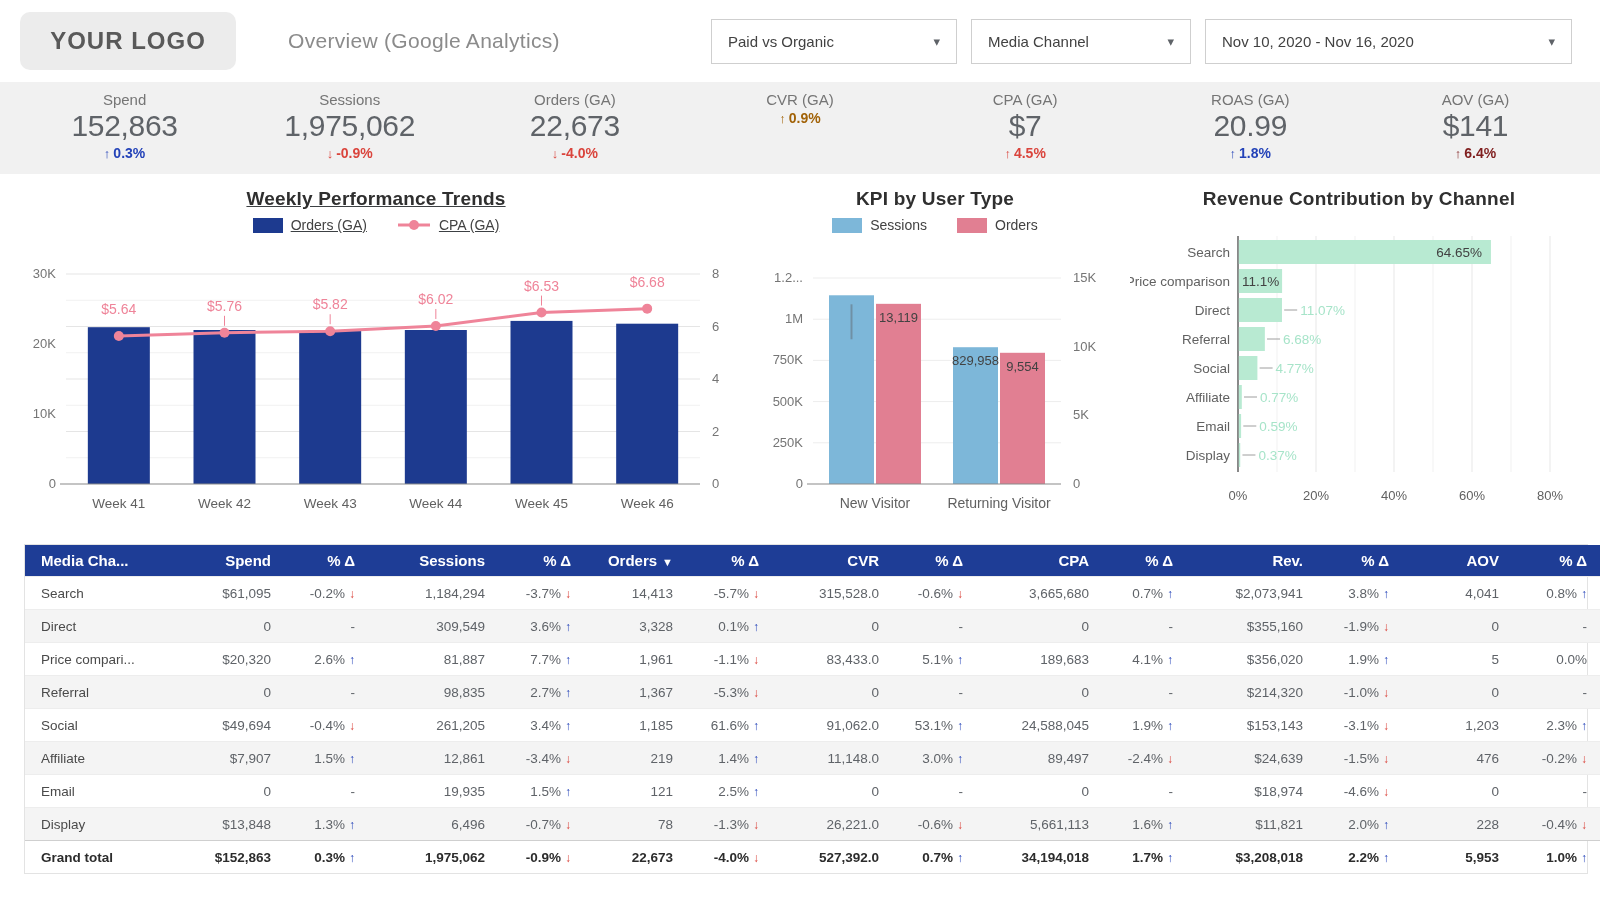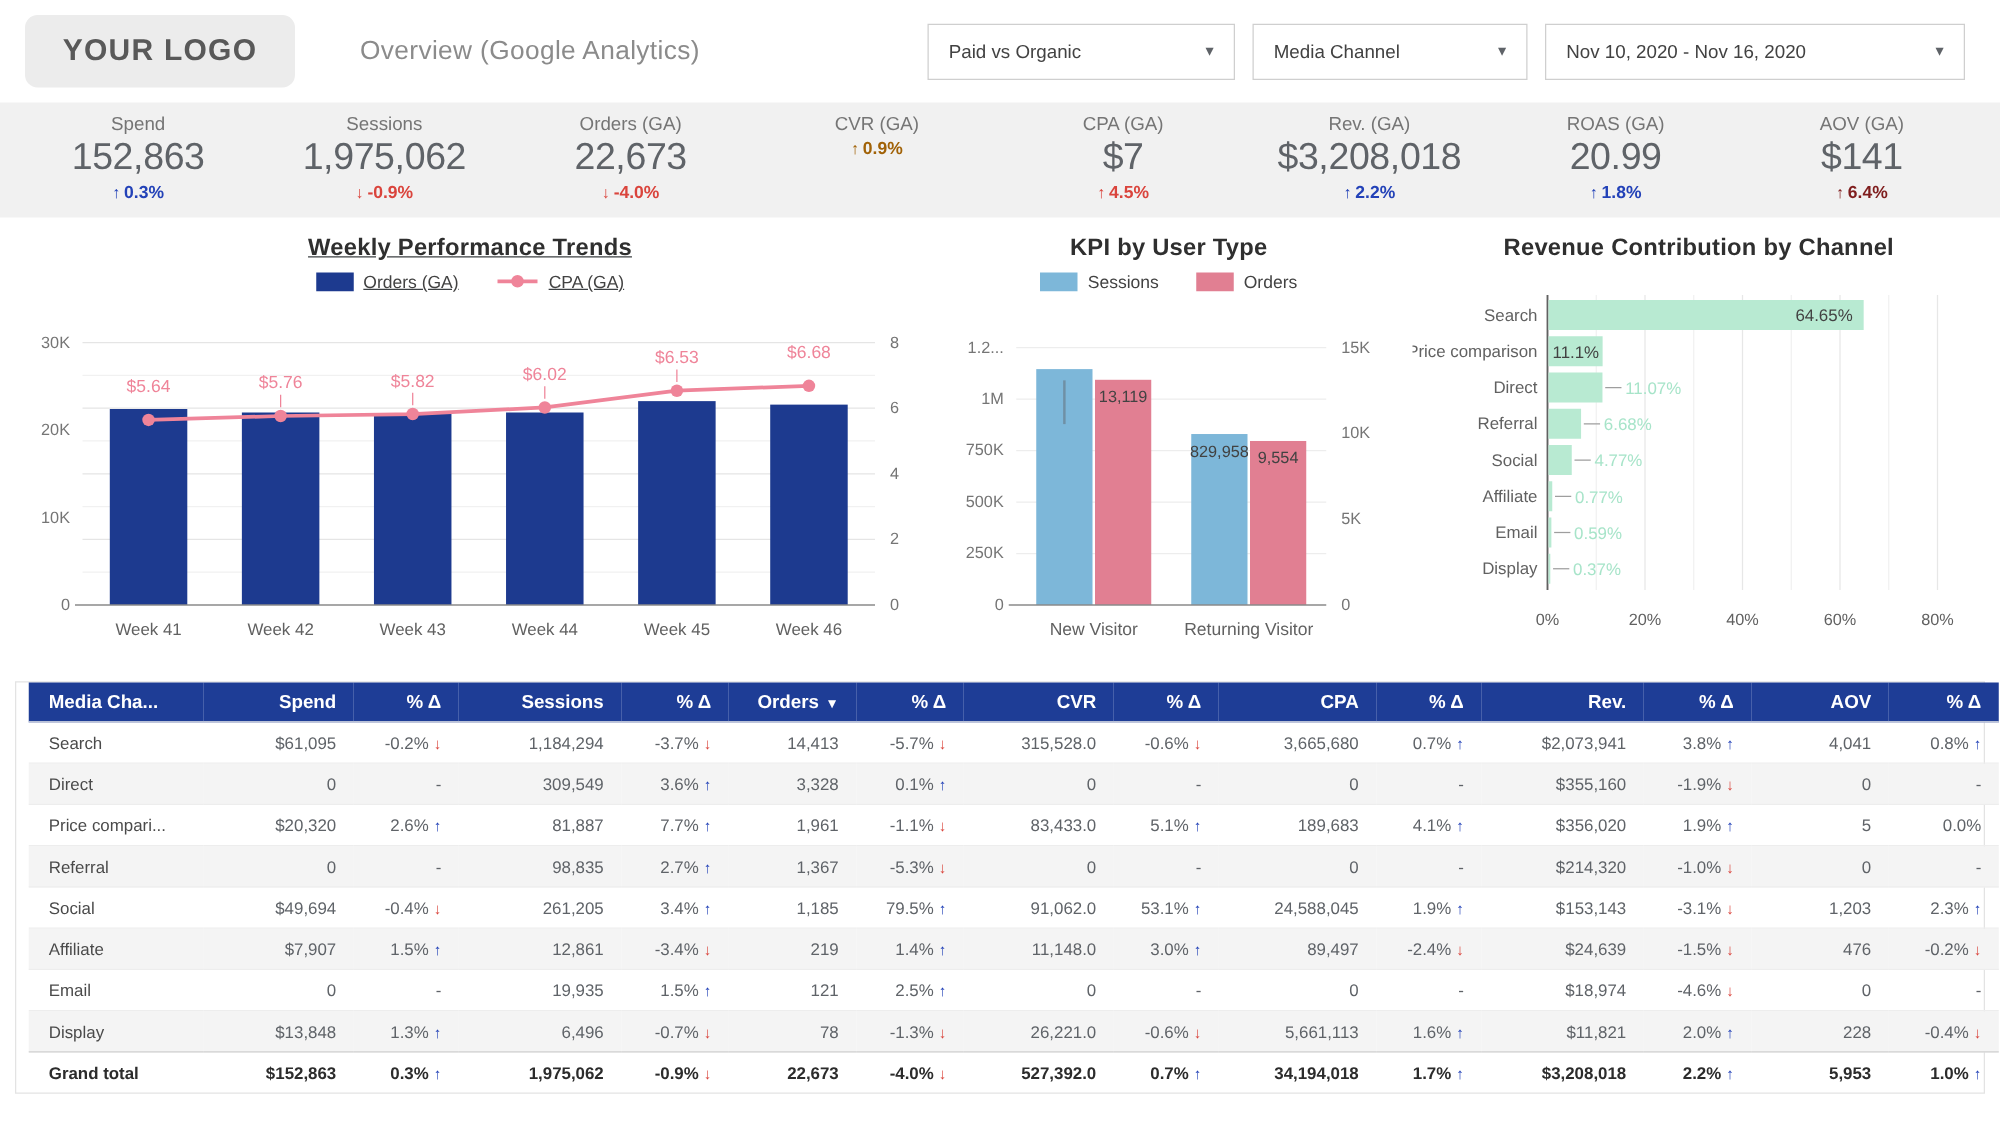--- a/index.html
+++ b/index.html
@@ -17,41 +17,41 @@
     font-size: 24px; font-weight: bold; color: #595959; letter-spacing: 1px;
   }
   .page-title { margin-left: 52px; font-size: 21px; color: #8b8b8b; letter-spacing: .3px; }
   .filters { margin-left: auto; display: flex; gap: 14px; }
   .dropdown {
     border: 1px solid #cfcfcf; background: #fff; height: 45px;
     display: flex; align-items: center; justify-content: space-between;
     padding: 0 16px; font-size: 15px; color: #424242; cursor: pointer;
   }
   .dropdown .caret { color: #5f6368; font-size: 13px; margin-left: 14px; }
-  .dd1 { width: 246px; } .dd2 { width: 220px; } .dd3 { width: 336px; }
+  .dd1 { width: 246px; } .dd2 { width: 220px; } .dd3 { width: 367px; }
   
   .scoreboard { height: 92px; background: #f1f1f1; display: flex; padding: 0 12px; }
   .card { flex: 1; text-align: center; padding-top: 9px; }
   .card .label { font-size: 15px; color: #757575; }
   .card .value { font-size: 30px; color: #5f6368; letter-spacing: -0.3px; margin-top: 1px; }
   .card .delta { font-size: 14px; font-weight: bold; margin-top: 2px; }
   .card .delta .dArrow { font-size: 13px; margin-right: 3px; }
   
   .charts { display: flex; justify-content: space-between; padding: 14px 12px 0 12px; }
   .chart-card { }
   .c1 { width: 728px; text-decoration: underline; } .c2 { width: 356px; } .c3 { width: 458px; }
   .chart-title { text-align: center; font-size: 19px; font-weight: bold; color: #2f2f2f; letter-spacing: .2px; }
   .legend { display: flex; justify-content: center; align-items: center; gap: 30px;
             font-size: 14px; color: #424242; height: 26px; margin-top: 2px; }
   .legend .item { display: flex; align-items: center; gap: 8px; }
   .legend .sw { width: 30px; height: 15px; display: inline-block; }
   .c3 svg { margin-top: 14px; }
   svg text { font-family: "Liberation Sans", "DejaVu Sans", sans-serif; }
   
-  .tablewrap { margin: 10px 12px 0 12px; border: 1px solid #e3e3e3; padding-left: 10px; }
+  .tablewrap { margin: 10px 12px 0 24px; border: 1px solid #e3e3e3; }
   table { border-collapse: collapse; table-layout: fixed; width: 1576px; }
   thead th {
     color: #fff; font-size: 15px; font-weight: bold; text-align: right;
     padding: 7px 14px; white-space: nowrap; cursor: pointer;
   }
   thead th:first-child { text-align: left; padding-left: 16px; }
   tbody td {
     font-size: 13.5px; color: #5f6368; text-align: right; padding: 8.5px 14px;
     border-top: 1px solid #ededed; white-space: nowrap;
   }
@@ -100,25 +100,20 @@
       <div class="delta" style="color:#da443c"><span class="dArrow">↓</span>-4.0%</div>
     </div>
     <div class="card">
       <div class="label">CVR (GA)</div>
       <div class="delta" style="color:#a16207"><span class="dArrow">↑</span>0.9%</div>
     </div>
     <div class="card">
       <div class="label">CPA (GA)</div>
       <div class="value">$7</div>
       <div class="delta" style="color:#da443c"><span class="dArrow">↑</span>4.5%</div>
-    </div>
-    <div class="card">
-      <div class="label">Rev. (GA)</div>
-      <div class="value">$3,208,018</div>
-      <div class="delta" style="color:#2342b8"><span class="dArrow">↑</span>2.2%</div>
     </div>
     <div class="card">
       <div class="label">ROAS (GA)</div>
       <div class="value">20.99</div>
       <div class="delta" style="color:#2342b8"><span class="dArrow">↑</span>1.8%</div>
     </div>
     <div class="card">
       <div class="label">AOV (GA)</div>
       <div class="value">$141</div>
       <div class="delta" style="color:#7f1d1d"><span class="dArrow">↑</span>6.4%</div>
@@ -378,21 +373,21 @@
           <td>0</td>
           <td>-</td>
         </tr>
         <tr>
           <td>Social</td>
           <td>$49,694</td>
           <td><span>-0.4%</span><span class="arr" style="color: rgb(218, 68, 60);">↓</span></td>
           <td>261,205</td>
           <td><span>3.4%</span><span class="arr" style="color: rgb(35, 66, 184);">↑</span></td>
           <td>1,185</td>
-          <td><span>79.5%</span><span class="arr" style="color: rgb(35, 66, 184);">↑</span></td>
+          <td><span>61.6%</span><span class="arr" style="color: rgb(35, 66, 184);">↑</span></td>
           <td>91,062.0</td>
           <td><span>53.1%</span><span class="arr" style="color: rgb(35, 66, 184);">↑</span></td>
           <td>24,588,045</td>
           <td><span>1.9%</span><span class="arr" style="color: rgb(35, 66, 184);">↑</span></td>
           <td>$153,143</td>
           <td><span>-3.1%</span><span class="arr" style="color: rgb(218, 68, 60);">↓</span></td>
           <td>1,203</td>
           <td><span>2.3%</span><span class="arr" style="color: rgb(35, 66, 184);">↑</span></td>
         </tr>
         <tr class="stripe">

